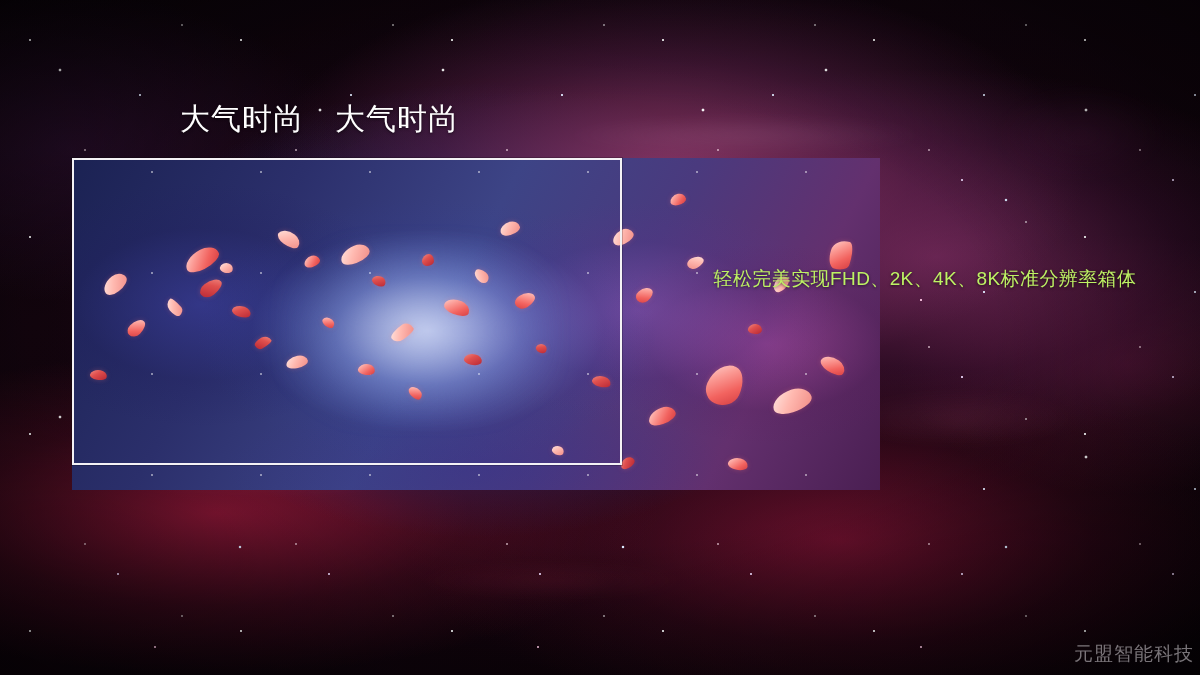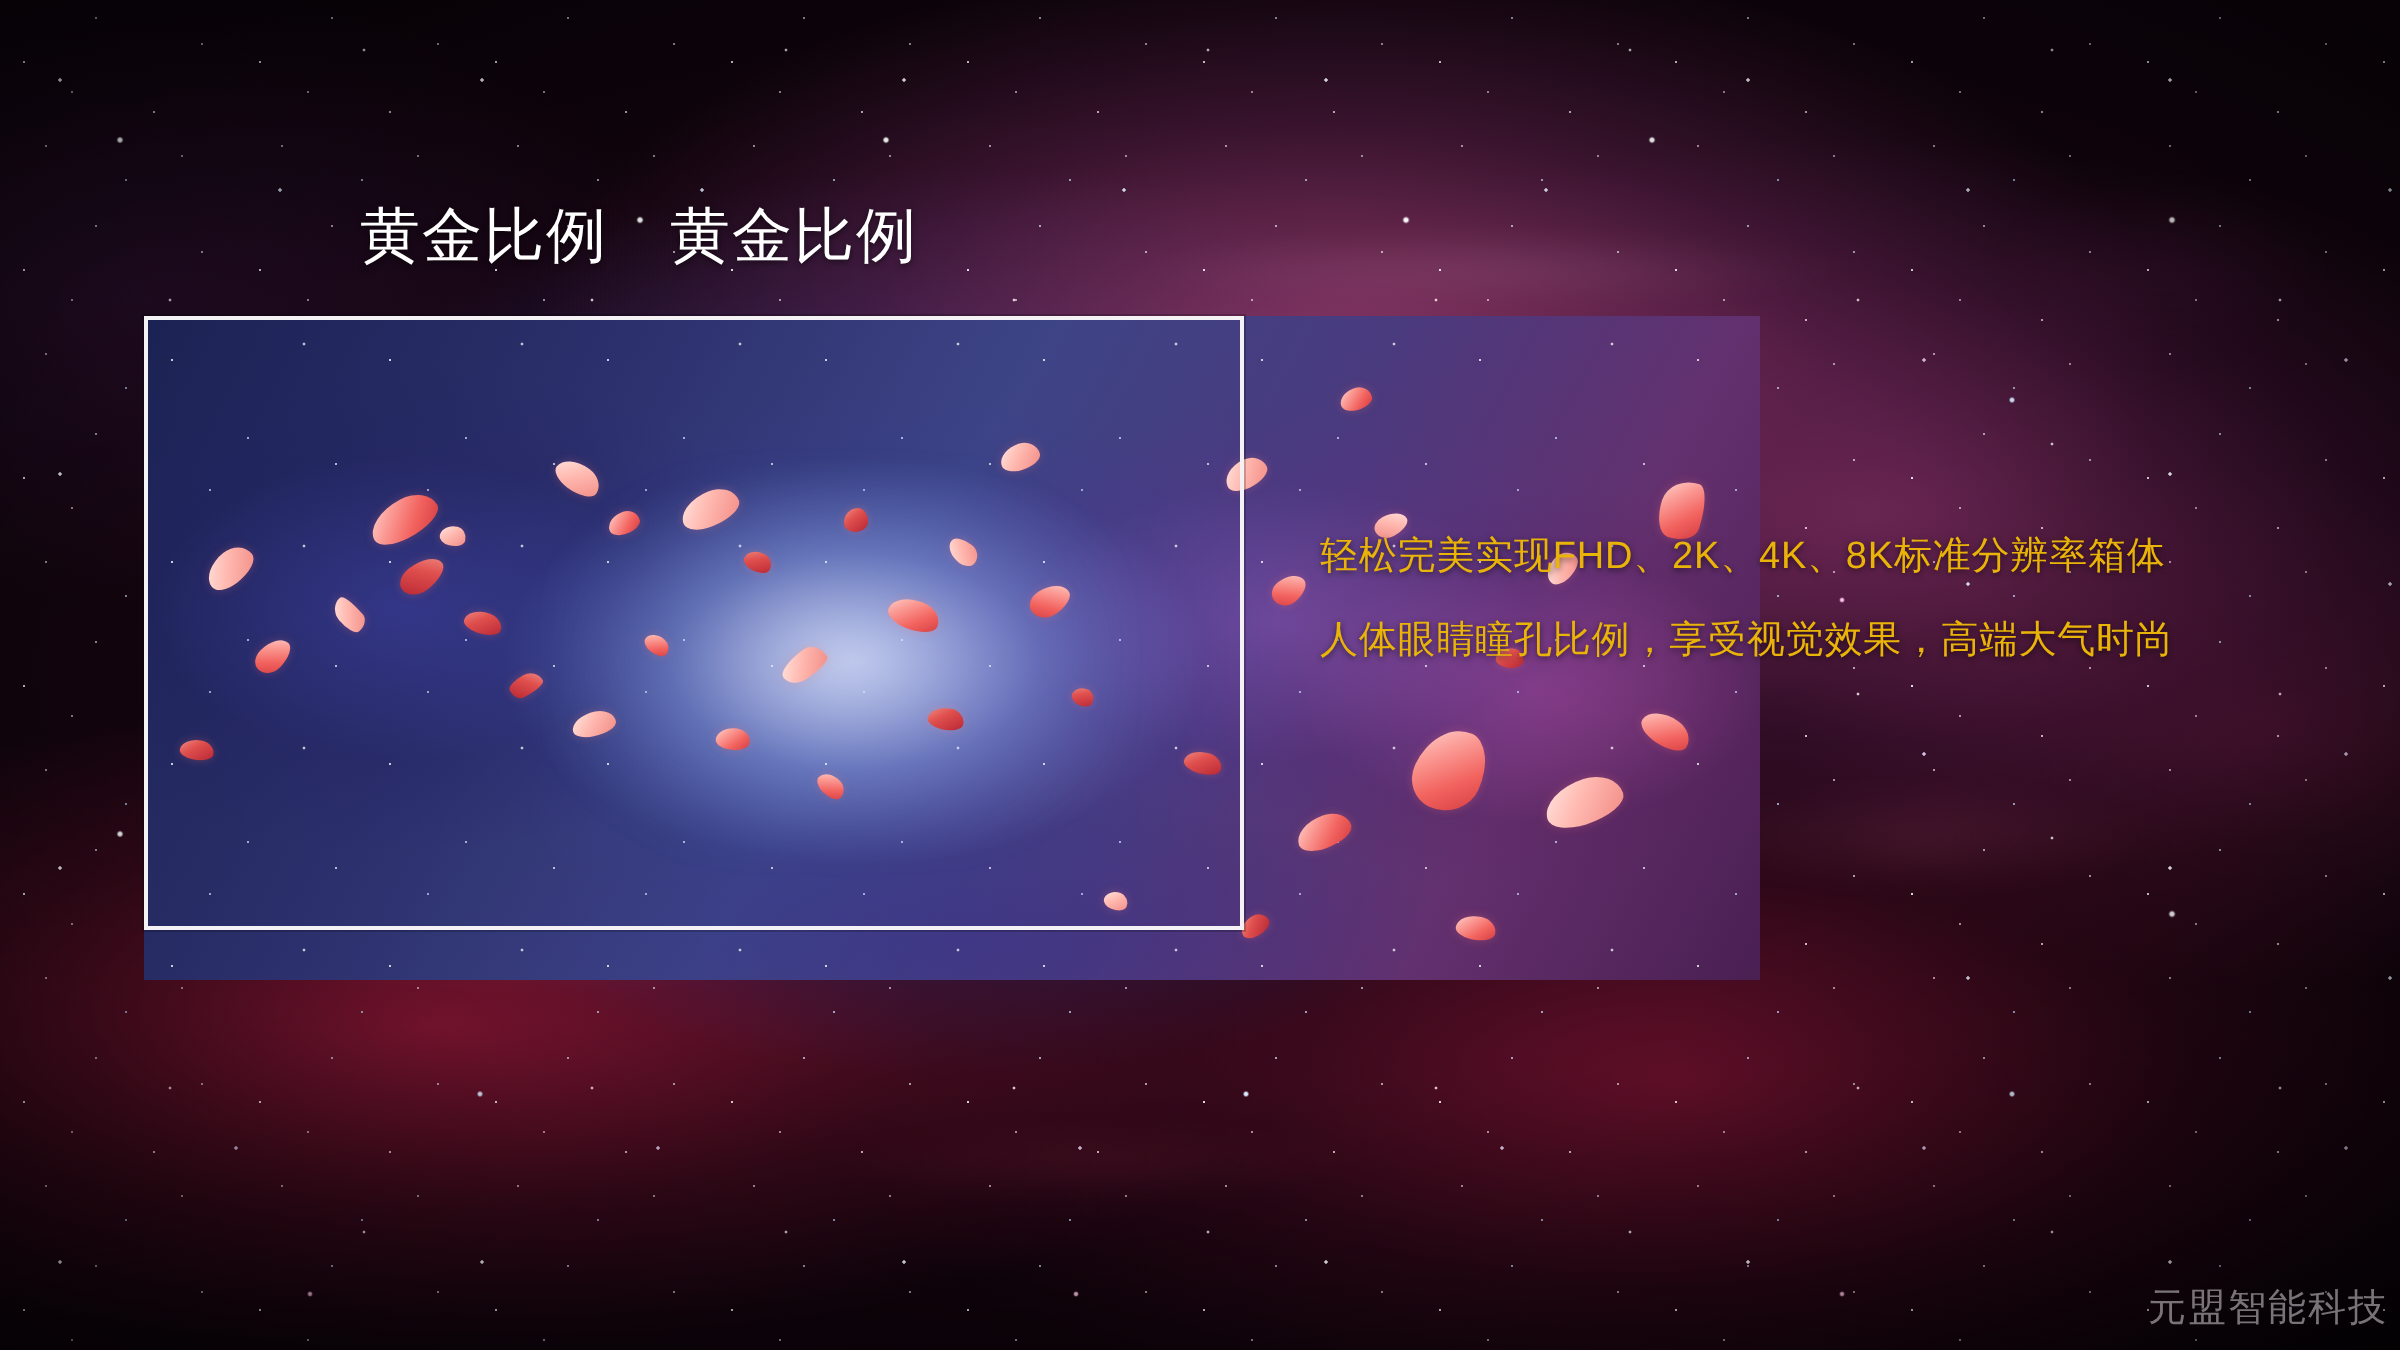--- a/index.html
+++ b/index.html
@@ -167,26 +167,27 @@
     white-space: pre;
     text-shadow: 0 1px 3px rgba(0,0,0,0.55);
   }
   #body-text {
     position: absolute;
     left: 660px;
     top: 258px;
     width: 530px;
   }
   #body-text .line {
-    color: #eab308;
+    color: #bef264;
     font-size: 19px;
     line-height: 42px;
     white-space: nowrap;
     letter-spacing: 0.4px;
     text-shadow: 0 1px 3px rgba(0,0,0,0.60);
+    text-align: center;
   }
   #watermark {
     position: absolute;
     right: 6px;
     bottom: 8px;
     font-size: 19px;
     color: rgba(190,186,190,0.62);
     letter-spacing: 1px;
     white-space: nowrap;
   }
@@ -246,22 +247,21 @@
         <div class="petal pale" style="left: 700px; top: 120px; width: 18px; height: 12px; transform: rotate(-44deg);"></div>
         <div class="petal curl" style="left: 758px; top: 82px; width: 22px; height: 30px; transform: rotate(18deg);"></div>
         <div class="petal" style="left: 656px; top: 300px; width: 20px; height: 12px; transform: rotate(12deg);"></div>
         <div class="petal dark" style="left: 548px; top: 300px; width: 15px; height: 10px; transform: rotate(-30deg);"></div>
         <div class="petal pale" style="left: 480px; top: 288px; width: 12px; height: 9px; transform: rotate(22deg);"></div>
       </div>
   </div>
 
   <div id="frame"></div>
 
-  <div id="title">黄金比例　黄金比例</div>
+  <div id="title">大气时尚　大气时尚</div>
 
   <div id="body-text">
     <div class="line">轻松完美实现FHD、2K、4K、8K标准分辨率箱体</div>
-    <div class="line">人体眼睛瞳孔比例，享受视觉效果，高端大气时尚</div>
   </div>
 
   <div id="watermark">元盟智能科技</div>
 
 </div>
 
 </body></html>

